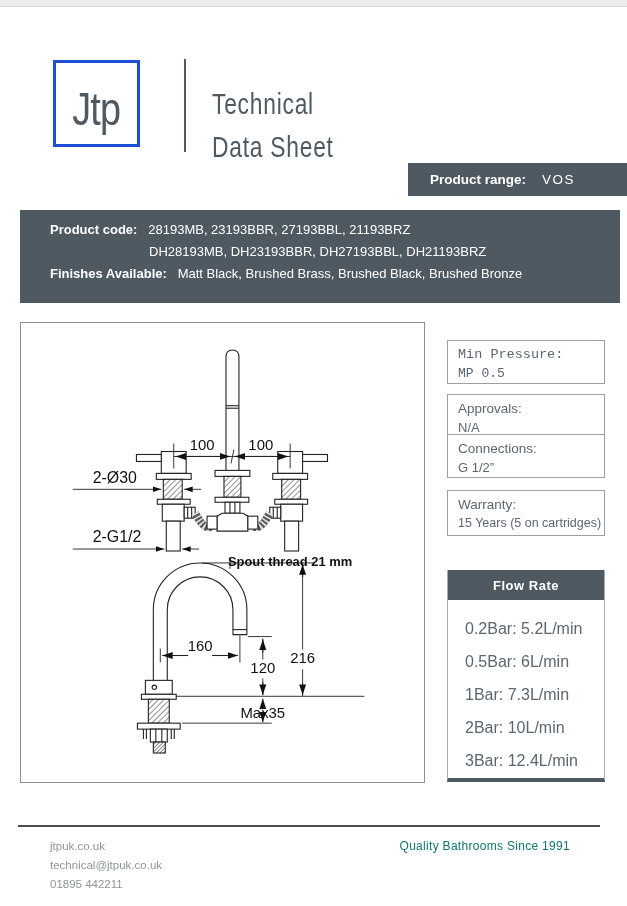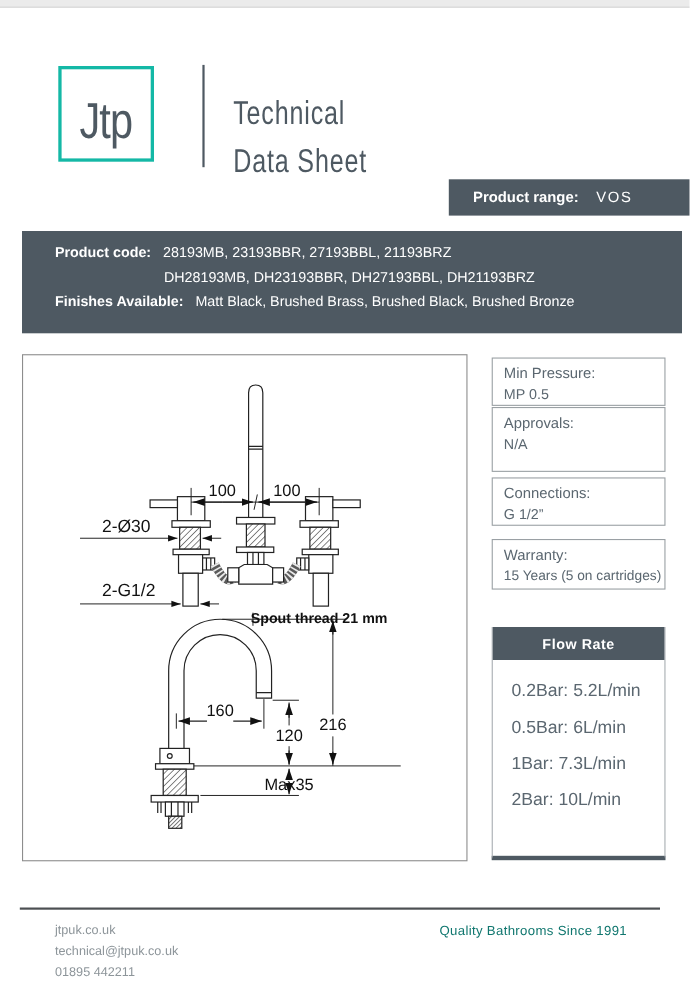--- a/index.html
+++ b/index.html
@@ -1,21 +1,21 @@
 <!DOCTYPE html>
 <html><head>
 <meta charset="utf-8">
 <style>
   * { margin:0; padding:0; box-sizing:border-box; }
   body { background:#fff; font-family:"Liberation Sans", sans-serif; }
   .page { position:relative; width:627px; height:906px; background:#ffffff; overflow:hidden; }
   .topbar { position:absolute; top:0; left:0; right:0; height:7px; background:#ebebeb; border-bottom:1px solid #d4d4d4; }
 
   
-  .logo-box { position:absolute; left:53px; top:60px; width:87px; height:87px; border:3px solid #14b8a6; display:flex; align-items:center; justify-content:center; }
+  .logo-box { position:absolute; left:53px; top:60px; width:87px; height:87px; border:3px solid #1d4ed8; display:flex; align-items:center; justify-content:center; }
   .logo-text { font-size:46px; color:#4e5962; transform:scaleX(.82) translateY(5px); letter-spacing:-1px; }
   .hdr-divider { position:absolute; left:184px; top:59px; width:2px; height:93px; background:#4e5962; }
   .title { position:absolute; left:212px; top:66px; color:#4e5962;margin-top:16px; }
   .title div { font-size:30px; line-height:43px; transform:scaleX(.76); transform-origin:0 50%; letter-spacing:1px; white-space:nowrap; }
 
   
   .range-bar { position:absolute; left:408px; top:163px; right:0; height:33px; background:#4e5962; color:#fff; display:flex; align-items:center; padding-left:22px; font-size:13.5px; }
   .range-bar .lbl { font-weight:bold; }
   .range-bar .val { margin-left:16px; letter-spacing:1.5px; }
   .code-bar { position:absolute; left:20px; top:210px; width:600px; height:93px; background:#4e5962; color:#fff; font-size:13px; padding:9px 0 0 30px; }
@@ -24,22 +24,22 @@
   .code-bar .indent { padding-left:99px; }
 
   
   .draw-box { position:absolute; left:20px; top:322px; width:405px; height:461px; border:1px solid #8d8d8d; background:#fff; }
   .draw-box svg { display:block; }
 
   
   .spec { position:absolute; left:447px; width:158px; border:1px solid #9aa0a4; color:#5b6770; padding:6px 6px 0 10px; background:#fff; }
   .spec .lab { font-size:13.5px; }
   .spec .val { font-size:13px; margin-top:4px; white-space:nowrap; }
-  #spec0 { top:325px; height:44px; }
-  #spec1 { top:370px; height:59px; }
+  #spec0 { top:340px; height:44px;font-family:Liberation Mono, monospace; }
+  #spec1 { top:394px; height:44px; }
   #spec2 { top:434px; height:44px; }
   #spec3 { top:490px; height:46px; }
   #spec3 .val { font-size:12.5px; }
 
   
   .flow { position:absolute; left:447px; top:570px; width:158px; height:212px; border-left:1px solid #a7adb1; border-right:1px solid #a7adb1; border-bottom:4px solid #4e5962; background:#fff; }
   .flow-header { height:30px; background:#4e5962; color:#fff; font-weight:bold; font-size:13px; display:flex; align-items:center; justify-content:center; letter-spacing:.5px; }
   .flow-rows { padding:12px 0 0 17px; }
   .flow-rows div { font-size:16px; color:#5b6770; line-height:33px; white-space:nowrap; }
 
@@ -234,20 +234,21 @@
     <div class="val">15 Years (5 on cartridges)</div>
   </div>
 
   <div class="flow">
     <div class="flow-header">Flow Rate</div>
     <div class="flow-rows">
       <div>0.2Bar: 5.2L/min</div>
       <div>0.5Bar: 6L/min</div>
       <div>1Bar: 7.3L/min</div>
       <div>2Bar: 10L/min</div>
+      <div>3Bar: 12.4L/min</div>
     </div>
   </div>
 
   <div class="foot-line"></div>
   <div class="foot-left">
     <div>jtpuk.co.uk</div>
     <div>technical@jtpuk.co.uk</div>
     <div>01895 442211</div>
   </div>
   <div class="foot-right">Quality Bathrooms Since 1991</div>

